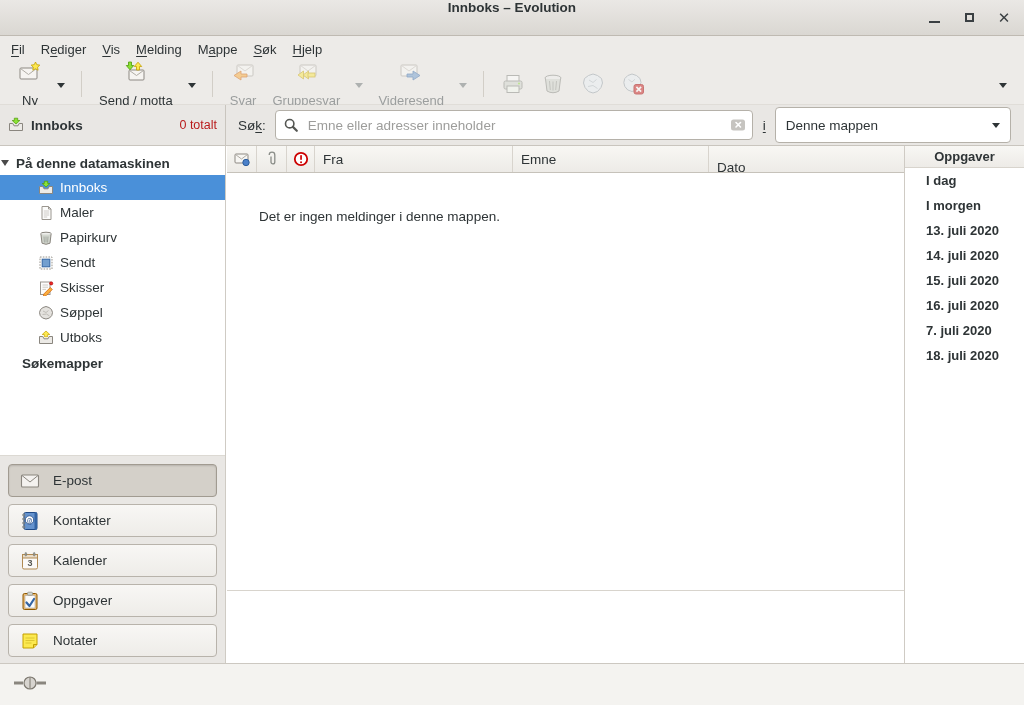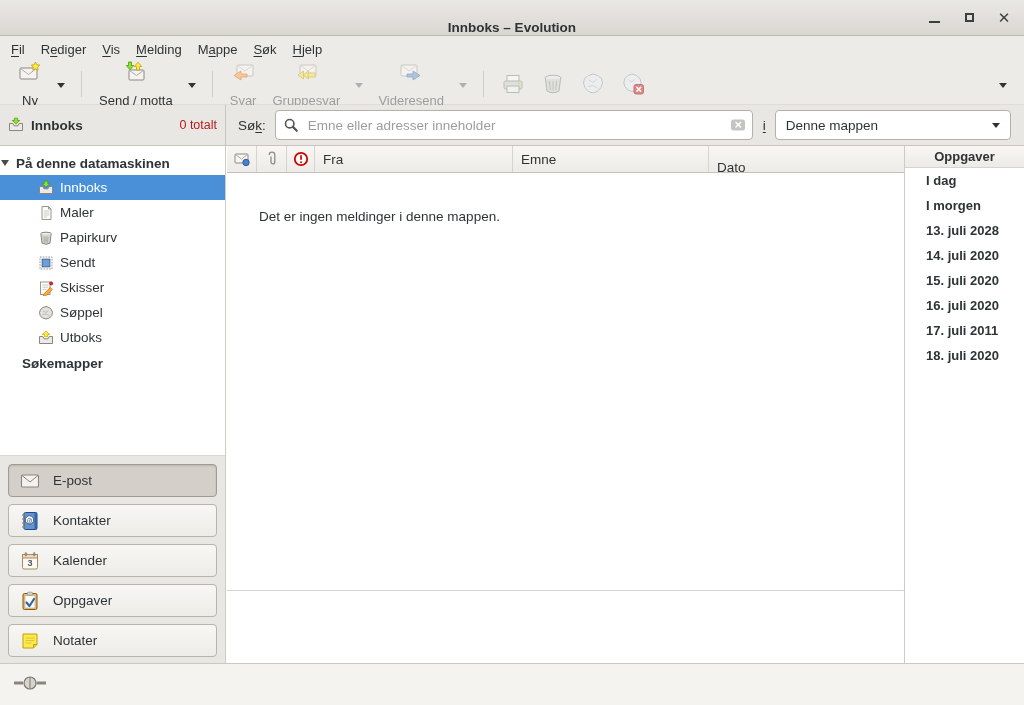--- a/index.html
+++ b/index.html
@@ -8,21 +8,21 @@
     font-family:"Liberation Sans","DejaVu Sans",sans-serif;
     font-size:13px;color:#2e3436;background:#ffffff;
     -webkit-font-smoothing:antialiased;
   }
   *{box-sizing:border-box;}
   .mn{text-decoration:underline;text-underline-offset:2px;}
 
   
   .titlebar{position:absolute;top:0;left:0;right:0;height:36px;
     background:linear-gradient(#eae8e5,#dad7d2);border-bottom:1px solid #bfbab2;
-    display:flex;align-items:flex-end;justify-content:center;font-weight:700;font-size:13.5px;}
+    display:flex;align-items:flex-start;justify-content:center;font-weight:700;font-size:13.5px;}
   .win-btns{position:absolute;right:8px;top:0;height:100%;display:flex;align-items:center;gap:11px;}
   .win-btn{width:24px;height:24px;display:flex;align-items:center;justify-content:center;color:#3a3f42;}
   .ic-min{width:11px;height:2.5px;background:#3a3f42;margin-top:9px;display:block;}
   .ic-max{width:9px;height:9px;border:2.5px solid #3a3f42;display:block;}
   .ic-close{font-size:15px;font-weight:700;line-height:1;}
 
   
   .menubar{position:absolute;top:36px;left:0;right:0;height:27px;background:#edebe8;
     display:flex;align-items:center;padding-left:3px;}
   .menu-item{padding:4px 8px;cursor:default;}
@@ -50,21 +50,21 @@
   .sb-folder{font-weight:700;font-size:13.5px;}
   .sb-total{margin-left:auto;font-size:12.5px;color:#b91c1c;}
   .sb-label{margin-left:12px;font-size:13.5px;}
   .search-entry{position:relative;width:478px;height:30px;margin-left:9px;flex:none;}
   .search-entry input{width:100%;height:100%;border:1px solid #b5b1a9;border-radius:4px;background:#fff;
     padding:0 30px 0 32px;font:inherit;font-size:13.5px;color:#2e3436;outline:none;}
   .search-entry input::placeholder{color:#9d9d9b;}
   .se-icon{position:absolute;left:8px;top:7px;width:16px;height:16px;}
   .se-clear{position:absolute;right:7px;top:7px;width:16px;height:16px;}
   .in-label{margin-left:10px;font-size:13.5px;}
-  .combo{width:236px;height:30px;margin-left:9px;background:#fff;border:1px solid #b5b1a9;border-radius:4px;
+  .combo{width:236px;height:36px;margin-left:9px;background:#fff;border:1px solid #b5b1a9;border-radius:4px;
     display:flex;align-items:center;padding:0 10px;font-size:13.5px;gap:0;flex:none;}
   .combo .tri{margin-left:auto;}
 
   
   .content{position:absolute;top:146px;left:0;right:0;bottom:42px;}
 
   .sidebar{position:absolute;left:0;top:0;bottom:0;width:226px;background:#fff;border-right:1px solid #cfcbc4;}
   .tree{padding-top:5px;font-size:13.5px;}
   .tree-root{display:flex;align-items:center;height:24px;font-weight:700;padding-left:1px;gap:7px;}
   .expander{width:0;height:0;border-left:4.5px solid transparent;border-right:4.5px solid transparent;
@@ -453,25 +453,25 @@
         </div>
     </div>
     <div class="empty-msg">Det er ingen meldinger i denne mappen.</div>
     <div class="ml-divider"></div>
   </div>
 
   <div class="taskbar">
     <div class="task-header">Oppgaver</div>
     <div class="task-item">I dag</div>
     <div class="task-item">I morgen</div>
-    <div class="task-item">13. juli 2028</div>
+    <div class="task-item">13. juli 2020</div>
     <div class="task-item">14. juli 2020</div>
     <div class="task-item">15. juli 2020</div>
     <div class="task-item">16. juli 2020</div>
-    <div class="task-item">17. juli 2011</div>
+    <div class="task-item">7. juli 2020</div>
     <div class="task-item">18. juli 2020</div>
   </div>
 </div>
 
 <div class="statusbar">
   <span>
     <svg width="36" height="16" viewBox="0 0 36 16">
         <path d="M1 8 H10" stroke="#8a867f" stroke-width="3"></path>
         <circle cx="17" cy="8" r="6" fill="#d7d4cf" stroke="#7c786f" stroke-width="1.2"></circle>
         <path d="M17 2.2 V13.8" stroke="#7c786f" stroke-width="1"></path>

